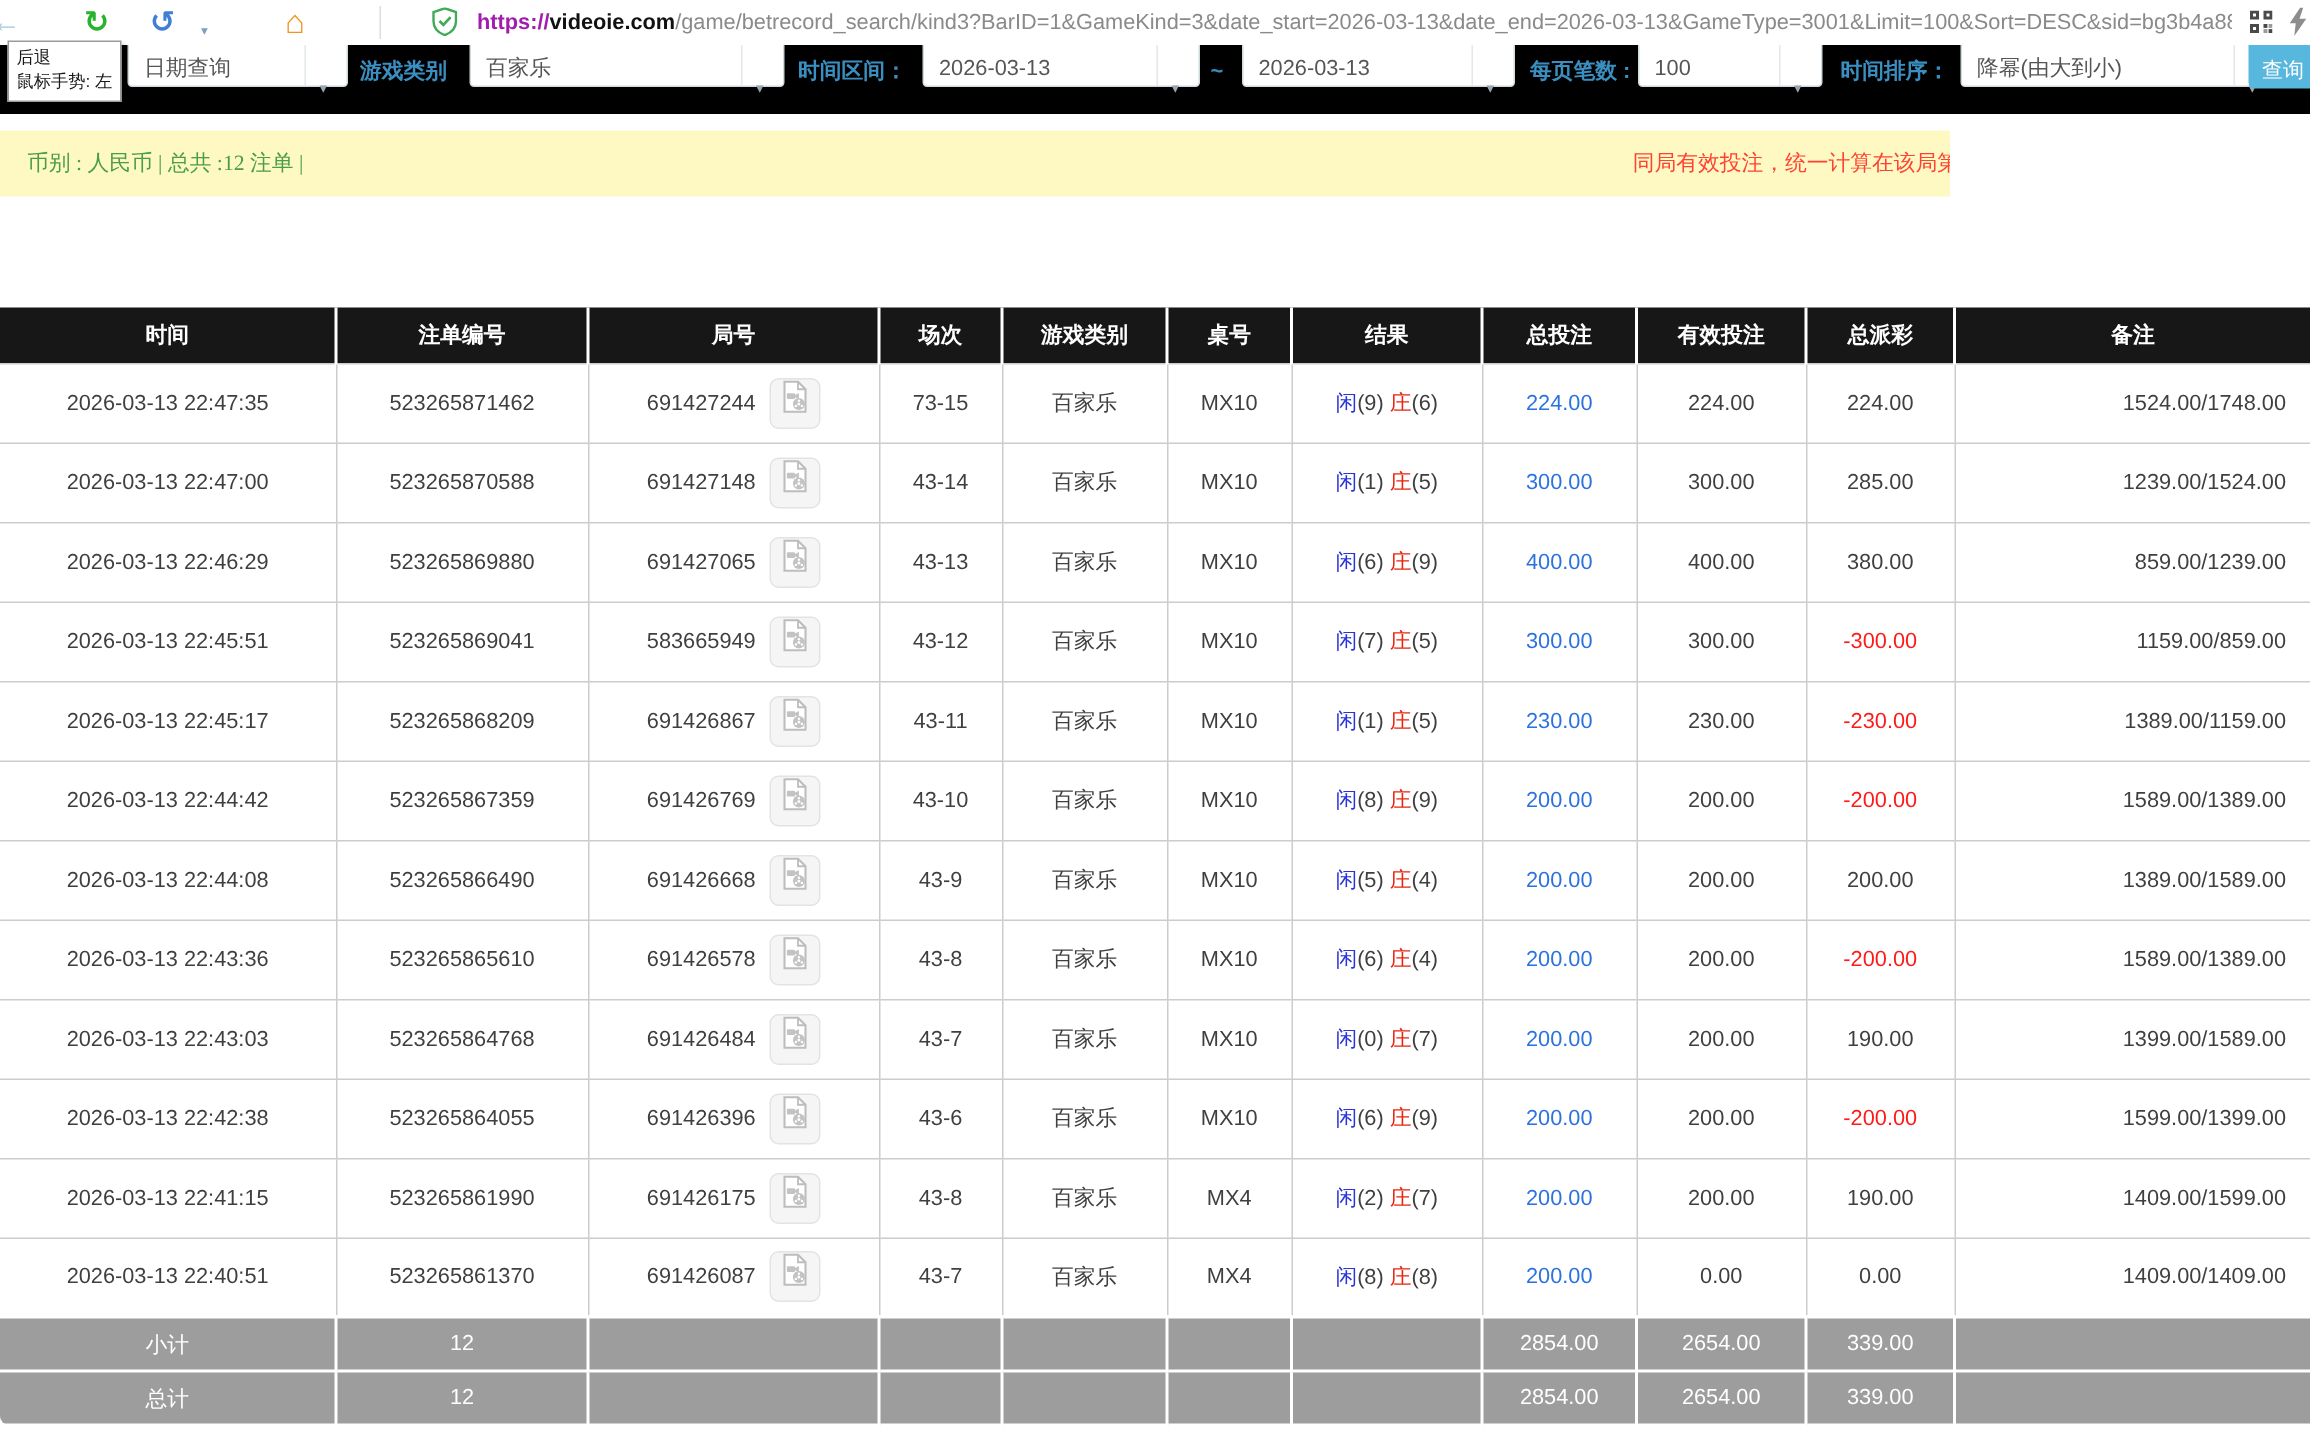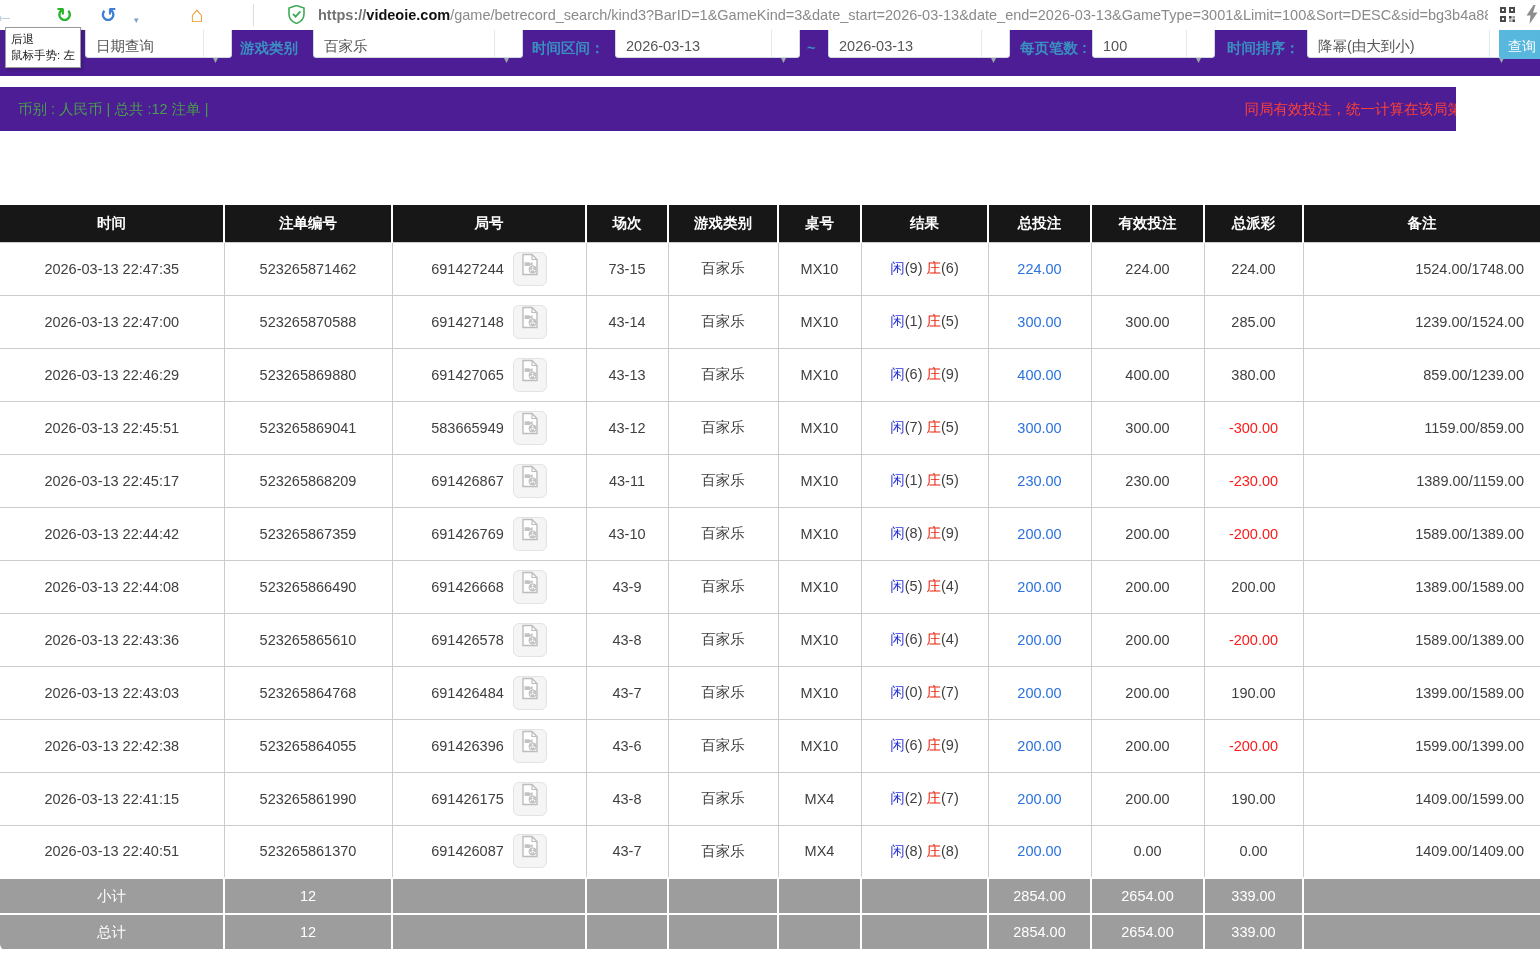--- a/index.html
+++ b/index.html
@@ -12,50 +12,50 @@
   .tb-icon { position:absolute; top:1px; font-size:20px; line-height:28px; cursor:pointer; }
   .tb-back    { left:-6px; color:#a8c6dc; }
   .tb-refresh { left:56px; color:#27b42c; font-weight:bold; }
   .tb-undo    { left:100px; color:#3f7fd6; font-weight:bold; }
   .tb-caret   { left:134px; top:6px; font-size:9px; color:#7d9fc0; }
   .tb-home    { left:190px; color:#f0941d; font-size:22px; }
   .tb-divider { position:absolute; left:253px; top:4px; width:1px; height:22px; background:#ddd; }
   .tb-shield  { position:absolute; left:288px; top:5px; }
   .urlbox { position:absolute; left:318px; top:0; width:1170px; height:30px; line-height:30px;
     font-size:14.5px; white-space:nowrap; overflow:hidden; }
-  .url-scheme { color:#737373; font-weight:bold; }
+  .url-scheme { color:#a21caf; font-weight:bold; }
   .url-domain { color:#111; font-weight:bold; }
   .url-path   { color:#8a8a8a; }
   .tb-qr   { position:absolute; left:1500px; top:7px; }
   .tb-bolt { position:absolute; left:1526px; top:5px; }
 
   
   .tooltip { position:absolute; left:5px; top:27px; width:76px; z-index:20;
     background:#fff; border:1px solid #9a9a9a; box-shadow:2px 2px 3px rgba(0,0,0,.18);
     font-size:11.5px; color:#1a1a1a; padding:3px 5px 4px 5px; line-height:16px; }
 
   
   .filterbar { position:absolute; left:0; top:28px; width:1540px; height:48px;
-    background:#4c1d95; overflow:hidden; z-index:1; }
+    background:#000000; overflow:hidden; z-index:1; }
   .f-label { position:absolute; top:5px; height:30px; line-height:30px;
     color:#3a8fc0; font-weight:bold; font-size:14.5px; }
   .f-select { position:absolute; top:-3px; height:33px; background:#fff;
     border:1px solid #cfd9de; border-radius:3px; font-size:14.5px; color:#555;
     line-height:40px; padding-left:10px; cursor:pointer; }
   .f-arrowseg { position:absolute; right:0; top:0; bottom:0; width:28px;
     border-left:1px solid #e2e8eb; }
   .f-arrowseg:after { content:"▾"; position:absolute; left:9px; top:14px;
     font-size:10px; color:#9aa6ad; }
   .f-btn { position:absolute; left:1499px; top:-3px; width:60px; height:34px;
     background:#58b7dc; color:#fff; border:none; border-radius:4px;
     font-size:14px; line-height:42px; text-align:left; padding-left:9px; cursor:pointer; }
 
   
-  .summary { position:absolute; left:0; top:87px; width:1456px; height:44px;
-    background:#4c1d95; overflow:hidden; }
+  .summary { position:absolute; left:0; top:87px; width:1300px; height:44px;
+    background:#fef9c3; overflow:hidden;font-family:Liberation Serif, serif; }
   .summary .left { position:absolute; left:18px; top:0; height:44px; line-height:44px;
     color:#4a9d4a; font-size:14.5px; white-space:nowrap; }
   .summary .right { position:absolute; right:-6px; top:0; height:44px; line-height:44px;
     color:#ff4233; font-size:14.5px; white-space:nowrap; }
 
   
   table.bets { position:absolute; left:0; top:205px; width:1540px;
     border-collapse:collapse; table-layout:fixed; font-size:14.5px; color:#3f3f3f; }
   col.w1{width:224px} col.w2{width:168px} col.w3{width:194px} col.w4{width:82px}
   col.w5{width:110px} col.w6{width:83px} col.w7{width:127px} col.w8{width:103px}

